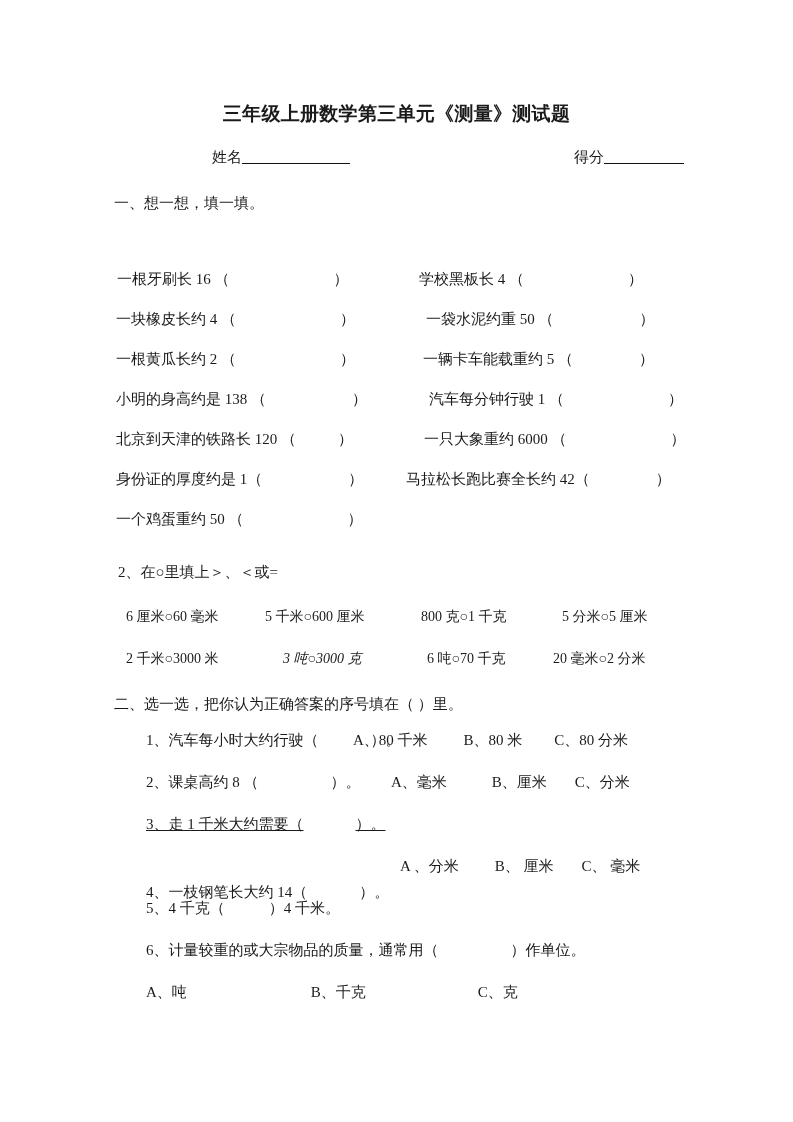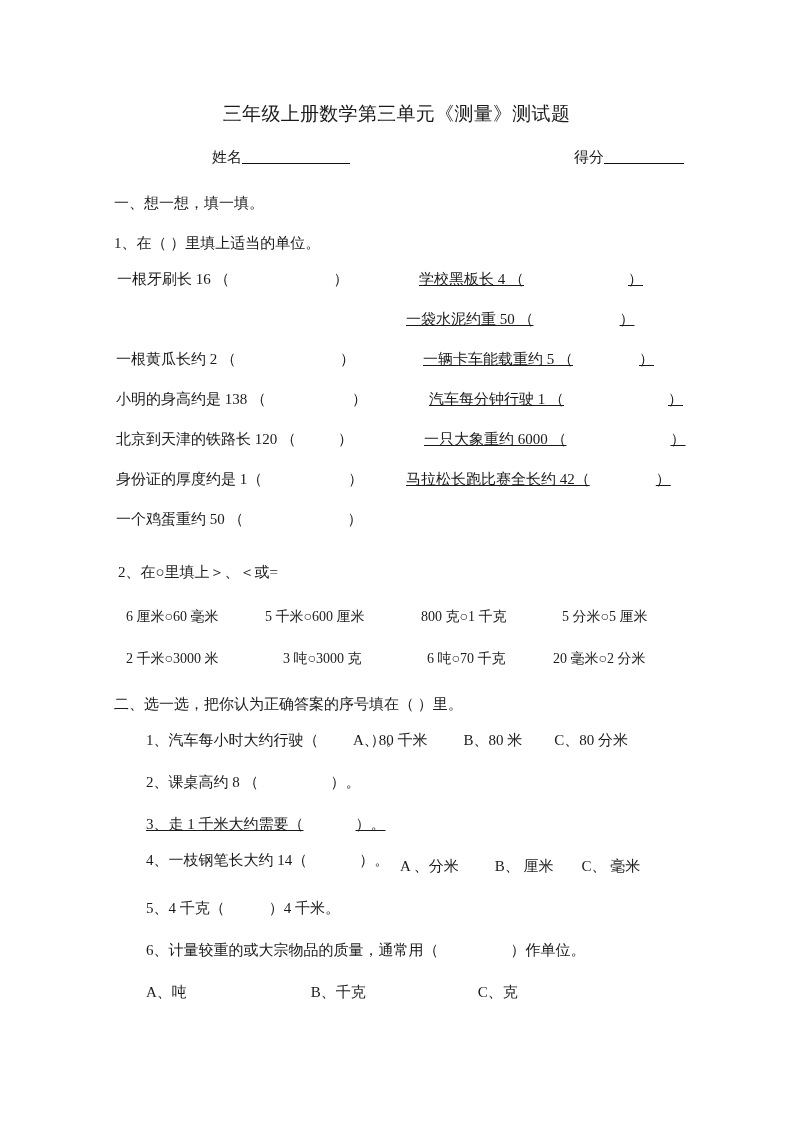--- a/index.html
+++ b/index.html
@@ -23,21 +23,21 @@
   }
 
   
   .doc-title {
     position: absolute;
     left: 0;
     top: 101px;
     width: 793px;
     text-align: center;
     font-size: 19px;
-    font-weight: normal;
+    font-weight: bold;
     letter-spacing: 0.3px;
     white-space: nowrap;
   }
 
   
   .namescore {
     position: absolute;
     left: 0;
     top: 148px;
     width: 793px;
@@ -81,21 +81,20 @@
   .fill-row { height: 24px; width: 793px; left: 0; position: absolute; }
   .fill-left {
     position: absolute;
     font-size: 15px;
     white-space: nowrap;
   }
   .fill-right {
     position: absolute;
     font-size: 15px;
     white-space: nowrap;
-    text-decoration: underline;
   }
   .gap-s { display: inline-block; width: 42px; }
   .gap-m { display: inline-block; width: 66px; }
   .gap-l { display: inline-block; width: 86px; }
   .gap-xl { display: inline-block; width: 104px; }
 
   
   .cmp-row {
     position: absolute;
     left: 0;
@@ -131,29 +130,29 @@
 <div class="page">
 
   <div class="doc-title">三年级上册数学第三单元《测量》测试题</div>
 
   <div class="namescore">
     <div class="ns-name"><span>姓名</span><span class="rule rule-name"></span></div>
     <div class="ns-score"><span>得分</span><span class="rule rule-score"></span></div>
   </div>
 
   <div class="tline sec-head" style="top:193px;">一、想一想，填一填。</div>
-  <div class="tline sec-head" style="top:233px;">1、在（    ）里填上适当的单位。</div>
 
   <div class="fill-row" style="top:270px;">
     <div class="fill-left" style="left:117px;"><span>一根牙刷长 16   （</span><span class="gap-xl"></span><span>）</span></div>
     <div class="fill-right" style="left:419px;"><span>学校黑板长 4 （</span><span class="gap-xl"></span><span>）</span></div>
   </div>
 
   <div class="fill-row" style="top:310px;">
-    <div class="fill-right" style="left:406px;"><span>一袋水泥约重 50   （</span><span class="gap-l"></span><span>）</span></div>
+    <div class="fill-left" style="left:116px;"><span>一块橡皮长约 4 （</span><span class="gap-xl"></span><span>）</span></div>
+    <div class="fill-right" style="left:426px;"><span>一袋水泥约重 50   （</span><span class="gap-l"></span><span>）</span></div>
   </div>
 
   <div class="fill-row" style="top:350px;">
     <div class="fill-left" style="left:116px;"><span>一根黄瓜长约 2 （</span><span class="gap-xl"></span><span>）</span></div>
     <div class="fill-right" style="left:423px;"><span>一辆卡车能载重约 5   （</span><span class="gap-m"></span><span>）</span></div>
   </div>
 
   <div class="fill-row" style="top:390px;">
     <div class="fill-left" style="left:116px;"><span>小明的身高约是 138 （</span><span class="gap-l"></span><span>）</span></div>
     <div class="fill-right" style="left:429px;"><span>汽车每分钟行驶 1   （</span><span class="gap-xl"></span><span>）</span></div>
@@ -177,35 +176,36 @@
 
   <div class="cmp-row" style="top:608px;">
     <span class="cmp-item" style="left:126px;">6 厘米○60 毫米</span>
     <span class="cmp-item" style="left:265px;">5 千米○600 厘米</span>
     <span class="cmp-item" style="left:421px;">800 克○1 千克</span>
     <span class="cmp-item" style="left:562px;">5 分米○5 厘米</span>
   </div>
 
   <div class="cmp-row" style="top:650px;">
     <span class="cmp-item" style="left:126px;">2 千米○3000 米</span>
-    <span class="cmp-item" style="left:283px;">3 吨○3000 克</span>
+    <span class="cmp-item" style="left:283px;font-style:italic;">3 吨○3000 克</span>
     <span class="cmp-item" style="left:427px;">6 吨○70 千克</span>
     <span class="cmp-item" style="left:553px;">20 毫米○2 分米</span>
   </div>
 
   <div class="tline" style="left:114px; top:694px;">二、选一选，把你认为正确答案的序号填在（    ）里。</div>
 
   <div class="mc-q" style="top:731px;"><span>1、汽车每小时大约行驶（</span><span class="paren-gap"></span><span>）。</span></div>
   <div class="mc-opts" style="left:353px; top:731px;"><span class="opt">A、80 千米</span><span style="display:inline-block;width:36px;"></span><span class="opt">B、80 米</span><span style="display:inline-block;width:32px;"></span><span class="opt">C、80 分米</span></div>
 
   <div class="mc-q" style="top:773px;"><span>2、课桌高约 8 （</span><span class="paren-gap-wide"></span><span>）。</span></div>
+  <div class="mc-opts" style="left:391px; top:773px;"><span class="opt">A、毫米</span><span style="display:inline-block;width:45px;"></span><span class="opt">B、厘米</span><span style="display:inline-block;width:28px;"></span><span class="opt">C、分米</span></div>
 
   <div class="mc-q" style="top:815px;text-decoration:underline;"><span>3、走 1 千米大约需要（</span><span class="paren-gap"></span><span>）。</span></div>
 
-  <div class="mc-q" style="top:851px;text-align:center;"><span>4、一枝钢笔长大约 14（</span><span class="paren-gap"></span><span>）。</span></div>
+  <div class="mc-q" style="top:883px;text-align:center;"><span>4、一枝钢笔长大约 14（</span><span class="paren-gap"></span><span>）。</span></div>
   <div class="mc-opts" style="left:400px; top:857px;"><span class="opt">A 、分米</span><span style="display:inline-block;width:36px;"></span><span class="opt">B、 厘米</span><span style="display:inline-block;width:28px;"></span><span class="opt">C、 毫米</span></div>
 
   <div class="mc-q" style="top:899px;"><span>5、4 千克（</span><span style="display:inline-block;width:44px;"></span><span>）4 千米。</span></div>
 
   <div class="mc-q" style="top:941px;"><span>6、计量较重的或大宗物品的质量，通常用（</span><span class="paren-gap-wide"></span><span>）作单位。</span></div>
   <div class="mc-opts" style="left:146px; top:983px;"><span class="opt">A、吨</span><span style="display:inline-block;width:124px;"></span><span class="opt">B、千克</span><span style="display:inline-block;width:112px;"></span><span class="opt">C、克</span></div>
 
 </div>
 
 </body></html>

